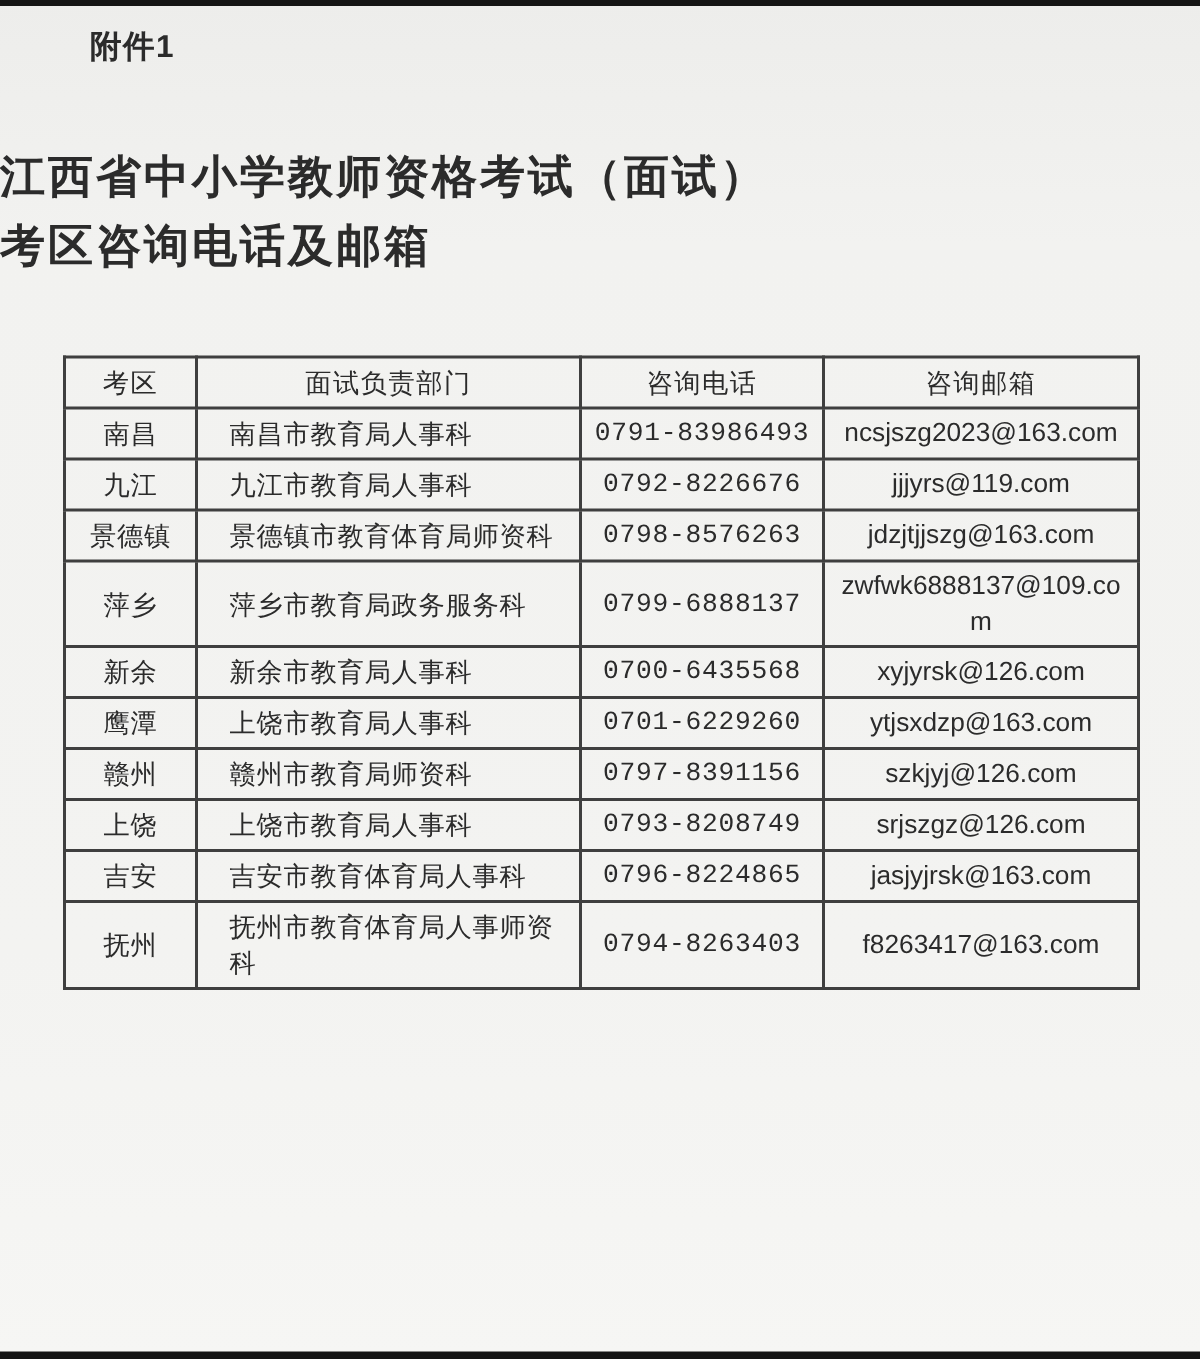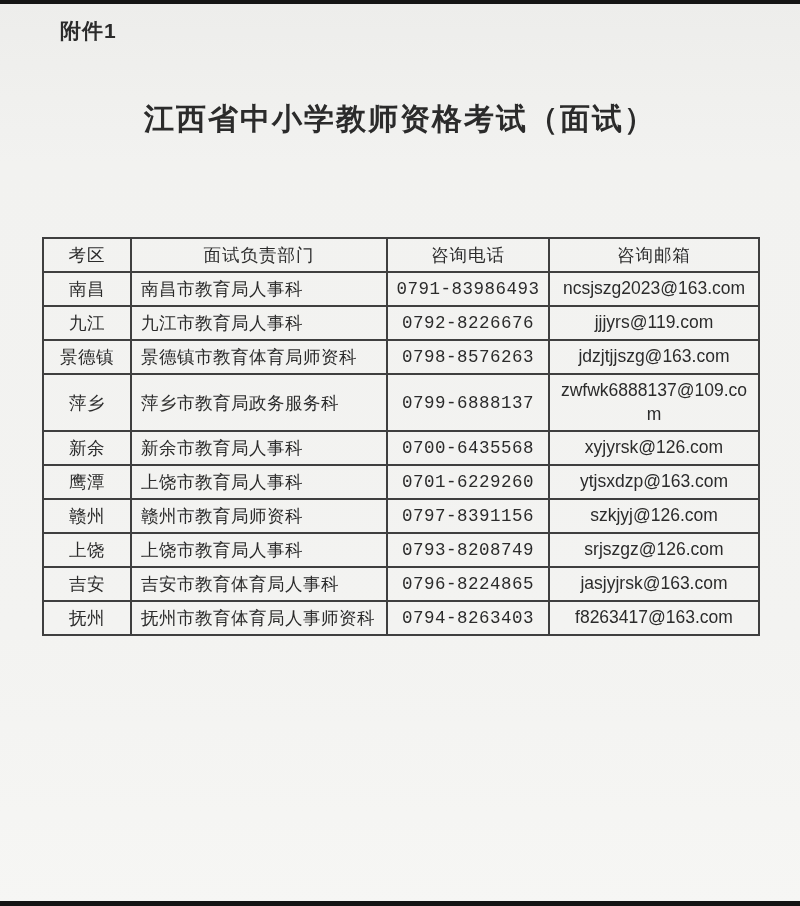--- a/index.html
+++ b/index.html
@@ -24,21 +24,21 @@
   .photo-edge-bottom{
     position:absolute;bottom:0;left:0;width:100%;height:5px;
     background:var(--edge);
   }
   .attachment-label{
     position:absolute;top:17px;left:44px;
     font-size:21px;font-weight:bold;letter-spacing:1px;padding-left:16px;
   }
   .title-block{
     position:absolute;top:96px;left:0;width:100%;
-    text-align:center;
+    text-align:left;
   }
   .title-line{
     font-size:30px;font-weight:bold;letter-spacing:2px;line-height:46px;
   }
   table.contact{
     position:absolute;top:237px;left:42px;
     width:716px;
     border-collapse:collapse;
     table-layout:fixed;
   }
@@ -50,34 +50,35 @@
     border:2px solid var(--border);
     font-weight:normal;
     font-size:17.5px;
     text-align:center;
     vertical-align:middle;
     height:34px;
     padding:4px 6px;
     color:var(--text);
   }
   thead th{font-size:17.5px;letter-spacing:1px;}
-  td.c-dept{text-align:left;padding-left:9px;letter-spacing:0.5px;margin-top:24px;}
+  td.c-dept{text-align:left;padding-left:21px;letter-spacing:0.5px;margin-top:24px;}
   td.c-area{letter-spacing:0.5px;}
   td.c-email{word-break:break-all;line-height:1.35;}
   td.c-phone{letter-spacing:0.5px;font-family:Liberation Mono, monospace;}
 </style>
 </head>
 <body>
 
 <div class="photo-edge-top"></div>
 
 <div class="attachment-label">附件1</div>
 
 <div class="title-block">
   <div class="title-line">江西省中小学教师资格考试（面试）</div>
+  <div class="title-line">考区咨询电话及邮箱</div>
 </div>
 
 <table class="contact">
   <colgroup>
     <col class="c1">
       <col class="c2">
       <col class="c3">
       <col class="c4">
   </colgroup>
   <thead>

